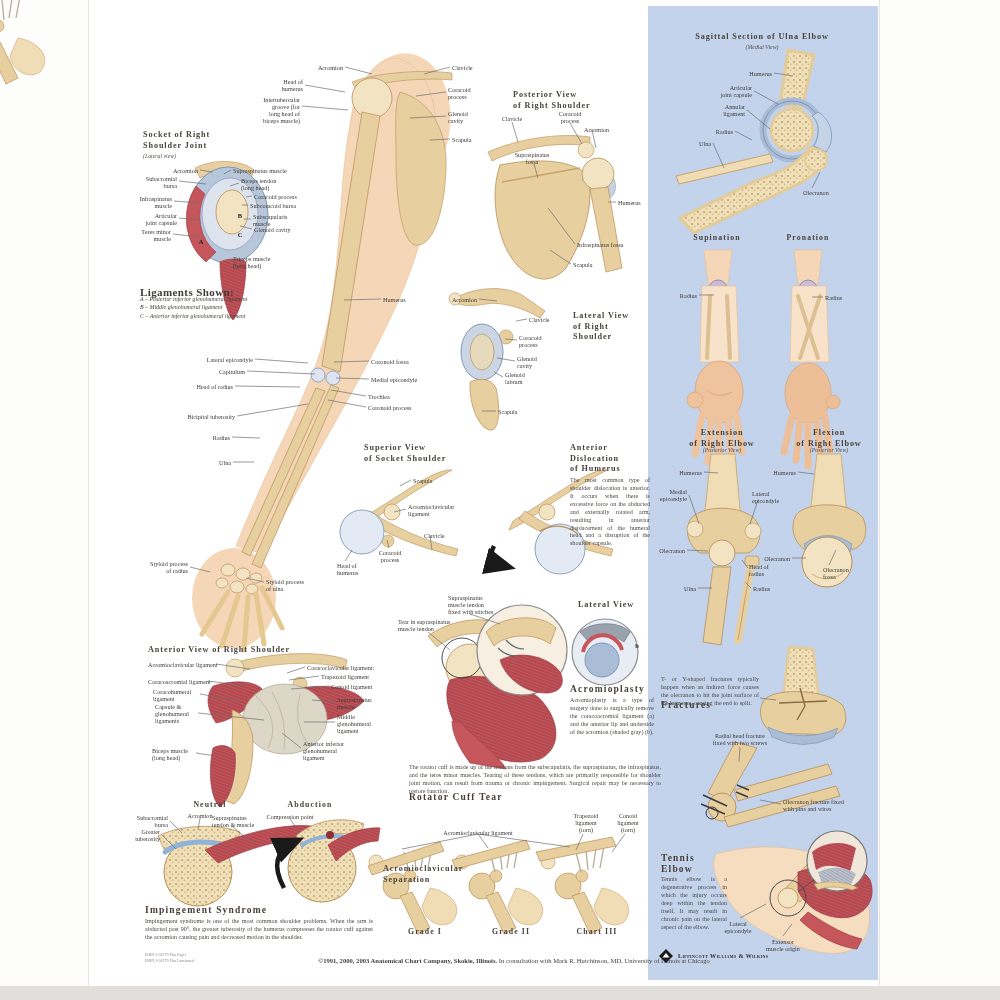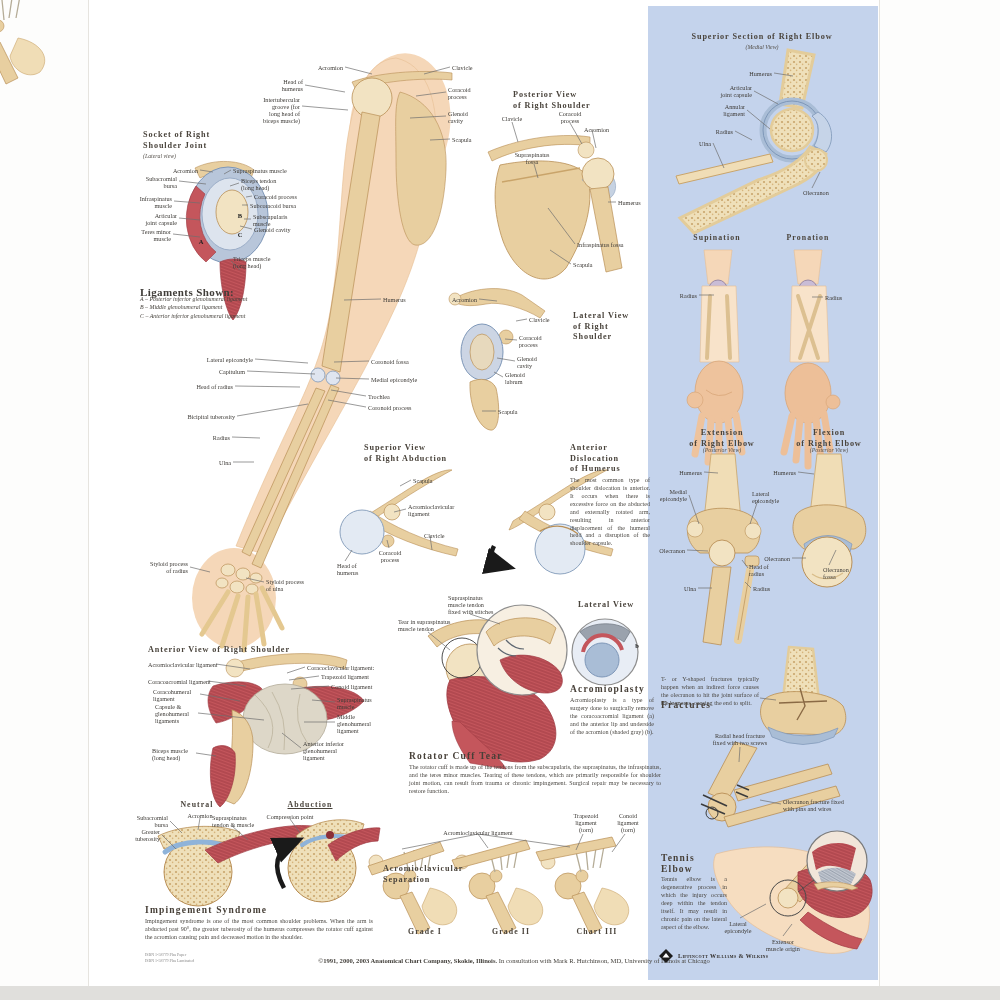--- a/index.html
+++ b/index.html
@@ -471,21 +471,21 @@
     <div class="lb lbl" style="left: 477px; top: 296px; transform: translateX(-100%); text-align: right;">Acromion</div>
     <div class="lb lbl" style="left: 529px; top: 316px;">Clavicle</div>
     <div class="lb lbl" style="left: 519px; top: 334px;">Coracoid
 process</div>
     <div class="lb lbl" style="left: 517px; top: 355px;">Glenoid
 cavity</div>
     <div class="lb lbl" style="left: 505px; top: 371px;">Glenoid
 labrum</div>
     <div class="lb lbl" style="left: 498px; top: 408px;">Scapula</div>
     <div class="lb h1" style="left: 364px; top: 443px;">Superior View
-of Right Abduction</div>
+of Socket Shoulder</div>
     <div class="lb lbl" style="left: 413px; top: 477px;">Scapula</div>
     <div class="lb lbl" style="left: 408px; top: 503px;">Acromioclavicular
 ligament</div>
     <div class="lb lbl" style="left: 424px; top: 532px;">Clavicle</div>
     <div class="lb lbl" style="left: 390px; top: 549px; transform: translateX(-50%); text-align: center;">Coracoid
 process</div>
     <div class="lb lbl" style="left: 337px; top: 562px;">Head of
 humerus</div>
     <div class="lb h1" style="left: 570px; top: 443px;">Anterior
 Dislocation
@@ -514,24 +514,24 @@
 ligament</div>
     <div class="lb lbl" style="left: 448px; top: 594px; width: 56px;">Supraspinatus
 muscle tendon
 fixed with stitches</div>
     <div class="lb lbl" style="left: 398px; top: 618px; width: 64px;">Tear in supraspinatus
 muscle tendon</div>
     <div class="lb h1" style="left: 578px; top: 600px;">Lateral View</div>
     <div class="lb blbl" style="left: 637px; top: 642px; transform: translateX(-50%); text-align: center;">b</div>
     <div class="lb h2" style="left: 570px; top: 684px;">Acromioplasty</div>
     <div class="lb para" style="left: 570px; top: 697px; width: 84px;">Acromioplasty is a type of surgery done to surgically remove the coracoacromial ligament (a) and the anterior lip and underside of the acromion (shaded gray) (b).</div>
-    <div class="lb h2" style="left: 409px; top: 751px;">Rotator Cuff Tear</div>
+    <div class="lb h2" style="left: 409px; top: 792px;">Rotator Cuff Tear</div>
     <div class="lb para" style="left: 409px; top: 764px; width: 252px;">The rotator cuff is made up of the tendons from the subscapularis, the supraspinatus, the infraspinatus, and the teres minor muscles. Tearing of these tendons, which are primarily responsible for shoulder joint motion, can result from trauma or chronic impingement. Surgical repair may be necessary to restore function.</div>
-    <div class="lb cap" style="left: 197px; top: 801px; transform: translateX(-50%); text-align: center;">Neutral</div>
-    <div class="lb cap" style="left: 310px; top: 801px; transform: translateX(-50%); text-align: left; text-decoration: underline;">Abduction</div>
+    <div class="lb cap" style="left: 210px; top: 801px; transform: translateX(-50%); text-align: center;">Neutral</div>
+    <div class="lb cap" style="left: 310px; top: 801px; transform: translateX(-50%); text-align: left;">Abduction</div>
     <div class="lb lbl" style="left: 168px; top: 814px; transform: translateX(-100%); text-align: right;">Subacromial
 bursa</div>
     <div class="lb lbl" style="left: 200px; top: 812px; transform: translateX(-50%); text-align: center;">Acromion</div>
     <div class="lb lbl" style="left: 212px; top: 814px; width: 56px;">Supraspinatus
 tendon &amp; muscle</div>
     <div class="lb lbl" style="left: 160px; top: 828px; transform: translateX(-100%); text-align: right;">Greater
 tuberosity</div>
     <div class="lb lbl" style="left: 290px; top: 813px; transform: translateX(-50%); text-align: center;">Compression point</div>
     <div class="lb h2" style="left: 145px; top: 905px;">Impingement Syndrome</div>
     <div class="lb para" style="left: 145px; top: 918px; width: 228px;">Impingement syndrome is one of the most common shoulder problems. When the arm is abducted past 90°, the greater tuberosity of the humerus compresses the rotator cuff against the acromion causing pain and decreased motion in the shoulder.</div>
@@ -542,21 +542,21 @@
     <div class="lb lbl" style="left: 478px; top: 829px; transform: translateX(-50%); text-align: center;">Acromioclavicular ligament</div>
     <div class="lb lbl" style="left: 586px; top: 812px; transform: translateX(-50%); text-align: center;">Trapezoid
 ligament
 (torn)</div>
     <div class="lb lbl" style="left: 628px; top: 812px; transform: translateX(-50%); text-align: center;">Conoid
 ligament
 (torn)</div>
     <div class="lb cap" style="left: 425px; top: 928px; transform: translateX(-50%); text-align: center;">Grade I</div>
     <div class="lb cap" style="left: 511px; top: 928px; transform: translateX(-50%); text-align: center;">Grade II</div>
     <div class="lb cap" style="left: 597px; top: 928px; transform: translateX(-50%); text-align: center;">Chart III</div>
-    <div class="lb h1" style="left: 762px; top: 32px; transform: translateX(-50%); text-align: center;">Superior Section of Right Elbow</div>
+    <div class="lb h1" style="left: 762px; top: 32px; transform: translateX(-50%); text-align: center;">Sagittal Section of Ulna Elbow</div>
     <div class="lb sub" style="left: 762px; top: 44px; transform: translateX(-50%); text-align: center;">(Medial View)</div>
     <div class="lb lbl" style="left: 772px; top: 70px; transform: translateX(-100%); text-align: right;">Humerus</div>
     <div class="lb lbl" style="left: 752px; top: 84px; transform: translateX(-100%); text-align: right;">Articular
 joint capsule</div>
     <div class="lb lbl" style="left: 745px; top: 103px; transform: translateX(-100%); text-align: right;">Annular
 ligament</div>
     <div class="lb lbl" style="left: 733px; top: 128px; transform: translateX(-100%); text-align: right;">Radius</div>
     <div class="lb lbl" style="left: 711px; top: 140px; transform: translateX(-100%); text-align: right;">Ulna</div>
     <div class="lb lbl" style="left: 803px; top: 189px;">Olecranon</div>
     <div class="lb cap" style="left: 717px; top: 234px; transform: translateX(-50%); text-align: center;">Supination</div>

